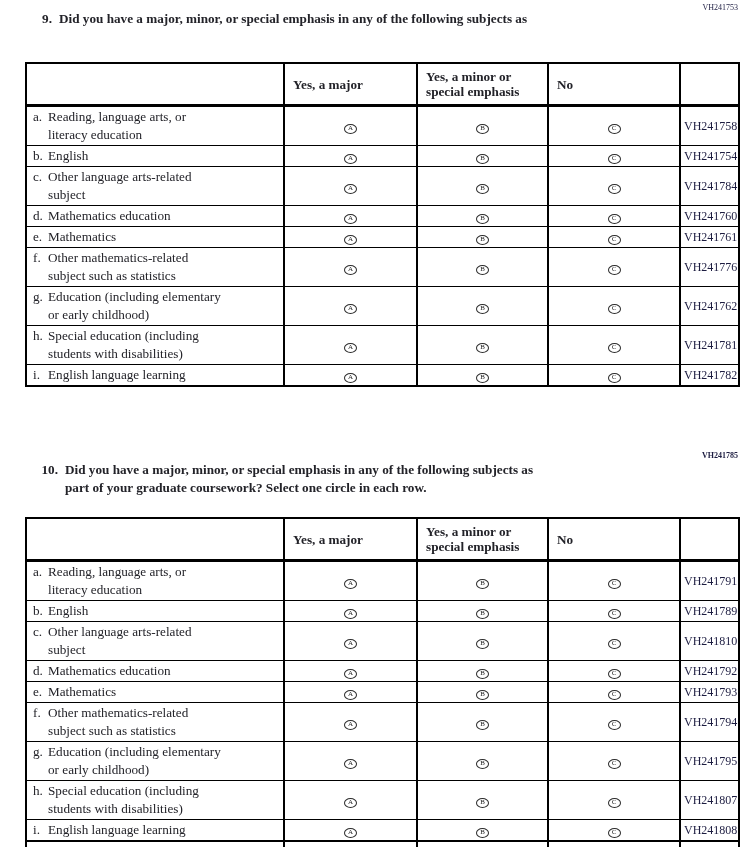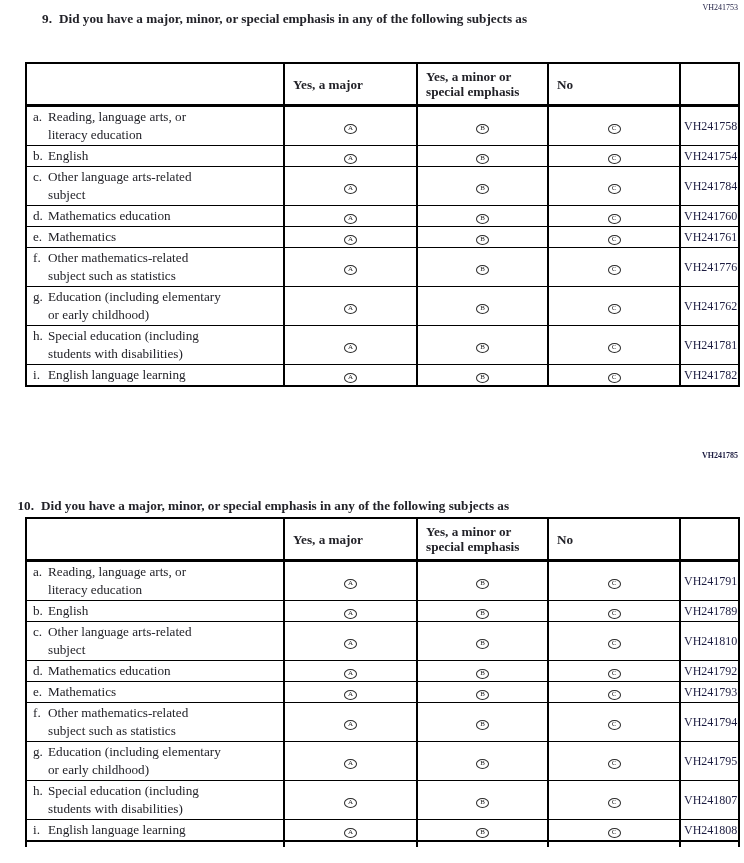--- a/index.html
+++ b/index.html
@@ -266,24 +266,25 @@
           <td class="circle-cell"><span class="circle">A</span></td>
           <td class="circle-cell"><span class="circle">B</span></td>
           <td class="circle-cell"><span class="circle">C</span></td>
           <td class="code-cell">VH241782</td>
         </tr>
       </tbody>
   </table>
 
   <div class="vh-code" style="top:451px;font-weight:bold;">VH241785</div>
 
-  <div class="question" style="top:461px; left:12px;margin-top:36px;">
+  <div class="question" style="top:461px; left:36px;">
     <span class="qnum">10.</span>
     <div class="qtext">
       <div class="qline"><span>Did you have a major, minor, or special emphasis in any of the following subjects as</span></div>
+      <div class="qline"><span>part of your </span><b>graduate</b><span> coursework? Select </span><b>one</b><span> circle in each row.</span></div>
     </div>
   </div>
 
   <table class="qtable cut" style="top:517px;">
     <colgroup>
       <col style="width:258px">
         <col style="width:133px">
         <col style="width:131px">
         <col style="width:132px">
         <col style="width:59px">

